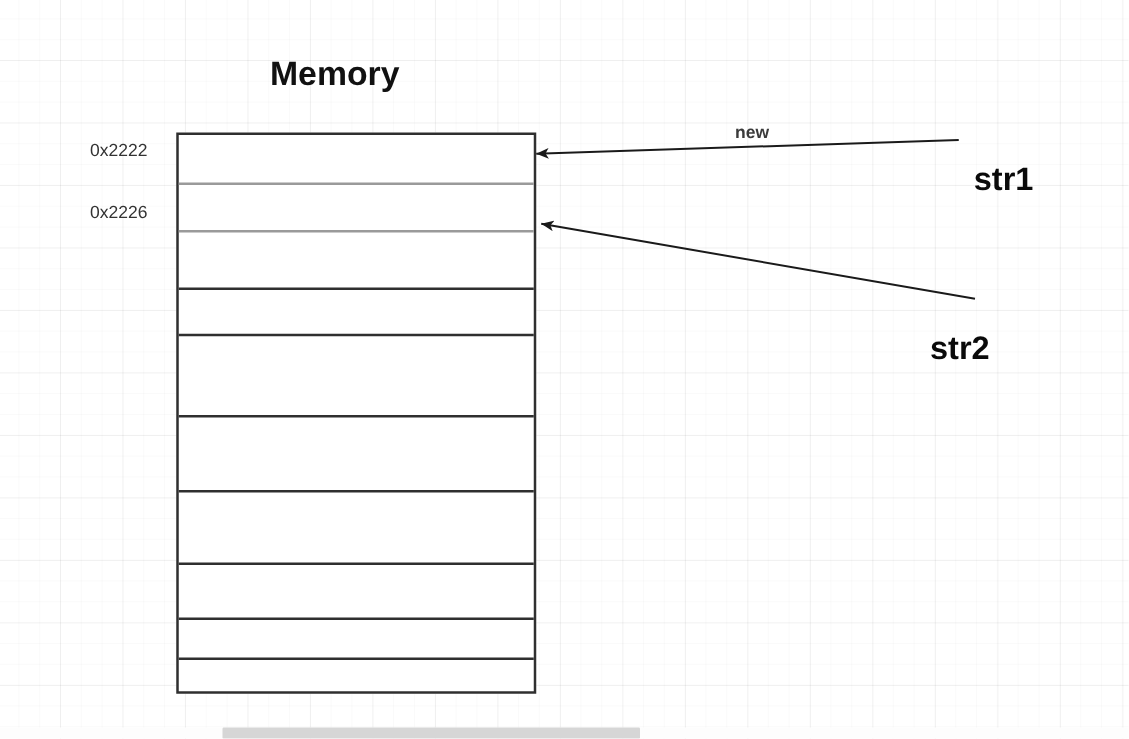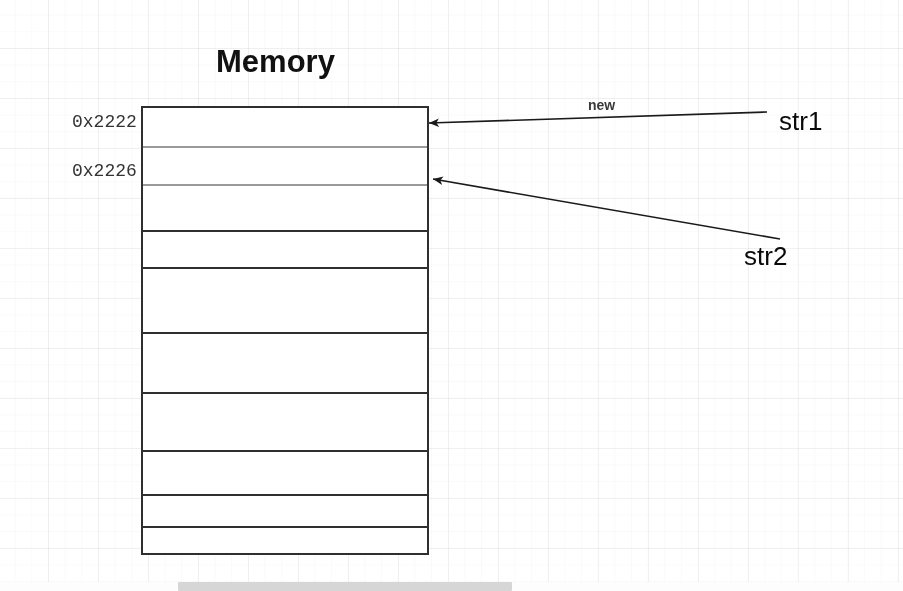--- a/index.html
+++ b/index.html
@@ -29,21 +29,21 @@
       16.666px 16.666px,
       16.666px 16.666px;
     background-position: -2px -2px, -2px -2px, -2px -2px, -2px -2px;
   }
 
   
   .title {
     position: absolute;
     left: 216px;
     top: 44px;
-    font-size: 31px;
+    font-size: 27px;
     font-weight: bold;
     color: #111111;
     letter-spacing: 0px;
     white-space: nowrap;
   }
 
   
   .mem-block {
     position: absolute;
     left: 141px;
@@ -66,33 +66,34 @@
   .mem-row.div-light {
     border-top: 2px solid #9a9a9a;
   }
   .mem-row.div-none {
     border-top: 0;
   }
 
   
   .addr {
     position: absolute;
-    font-size: 18px;
+    font-size: 14px;
     color: #333333;
     white-space: nowrap;
-    font-family: Liberation Mono, monospace;
+    font-family: Liberation Sans, sans-serif;
   }
 
   
   .ptr-label {
     position: absolute;
     font-size: 26px;
-    font-weight: normal;
+    font-weight: bold;
     color: #0a0a0a;
     white-space: nowrap;
+    margin-top: 22px;
   }
   .edge-label {
     position: absolute;
     font-size: 14px;
     font-weight: bold;
     color: #3a3a3a;
     white-space: nowrap;
   }
 
   

